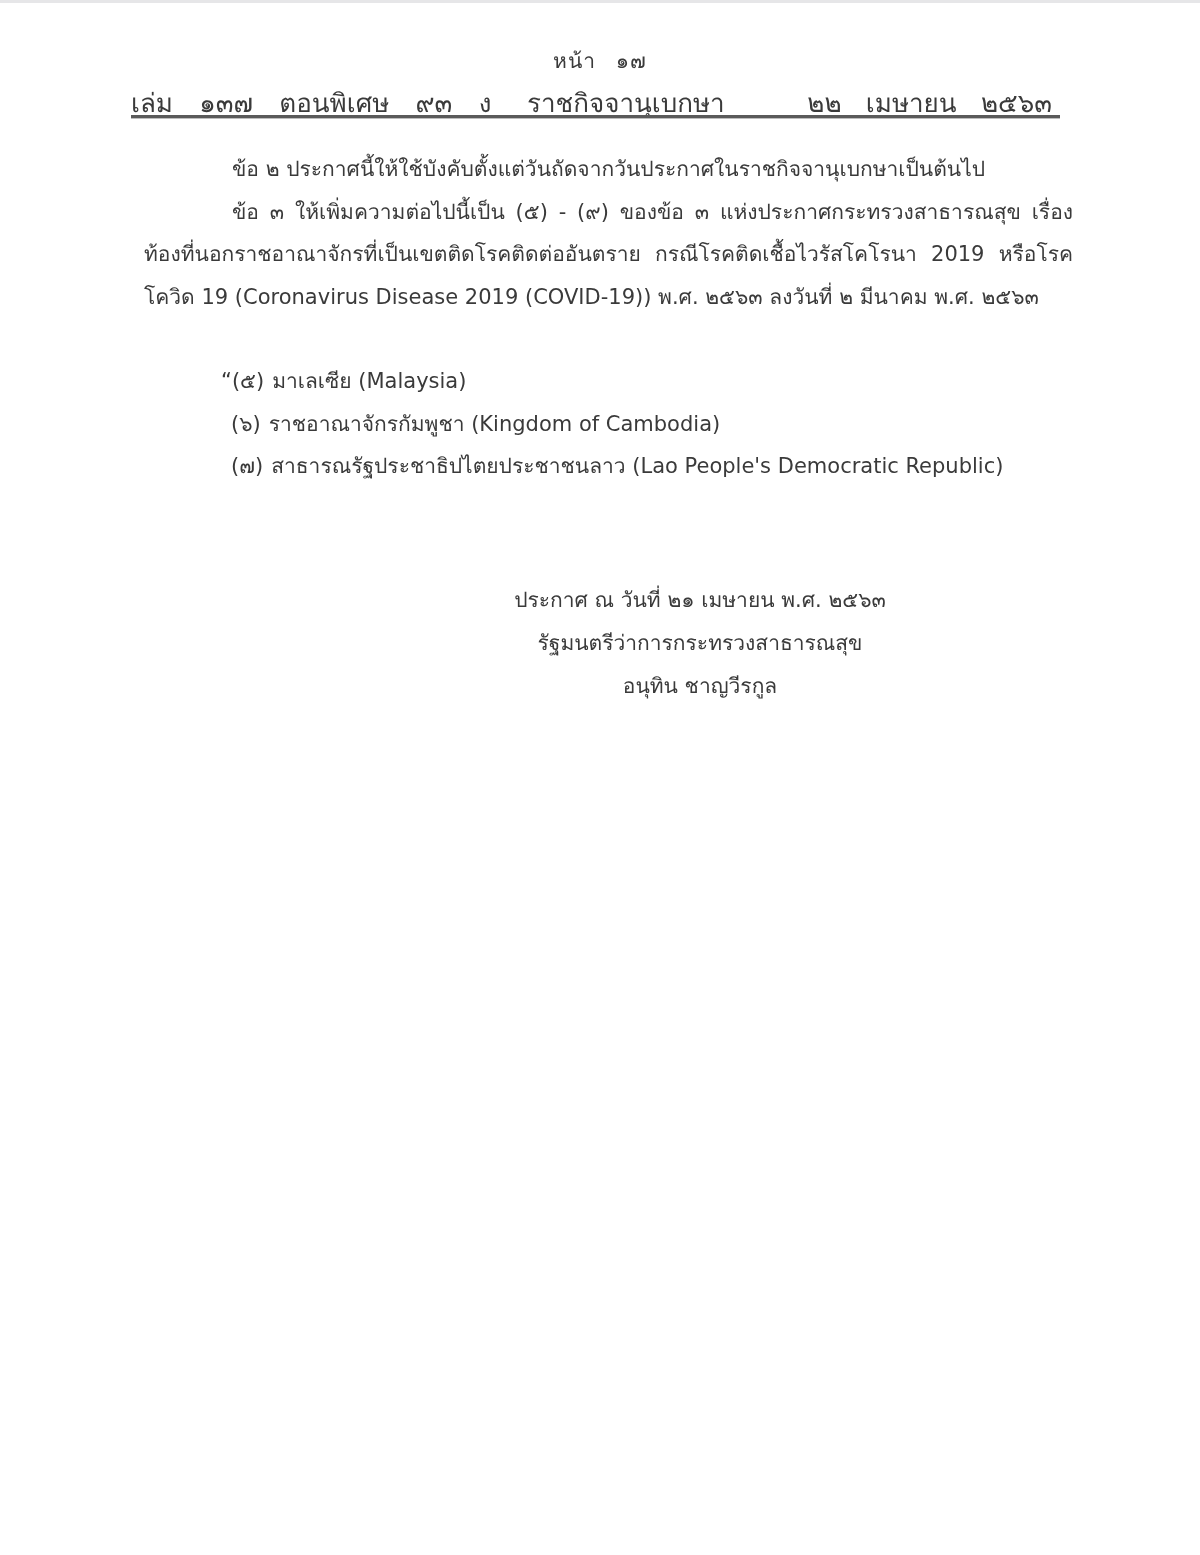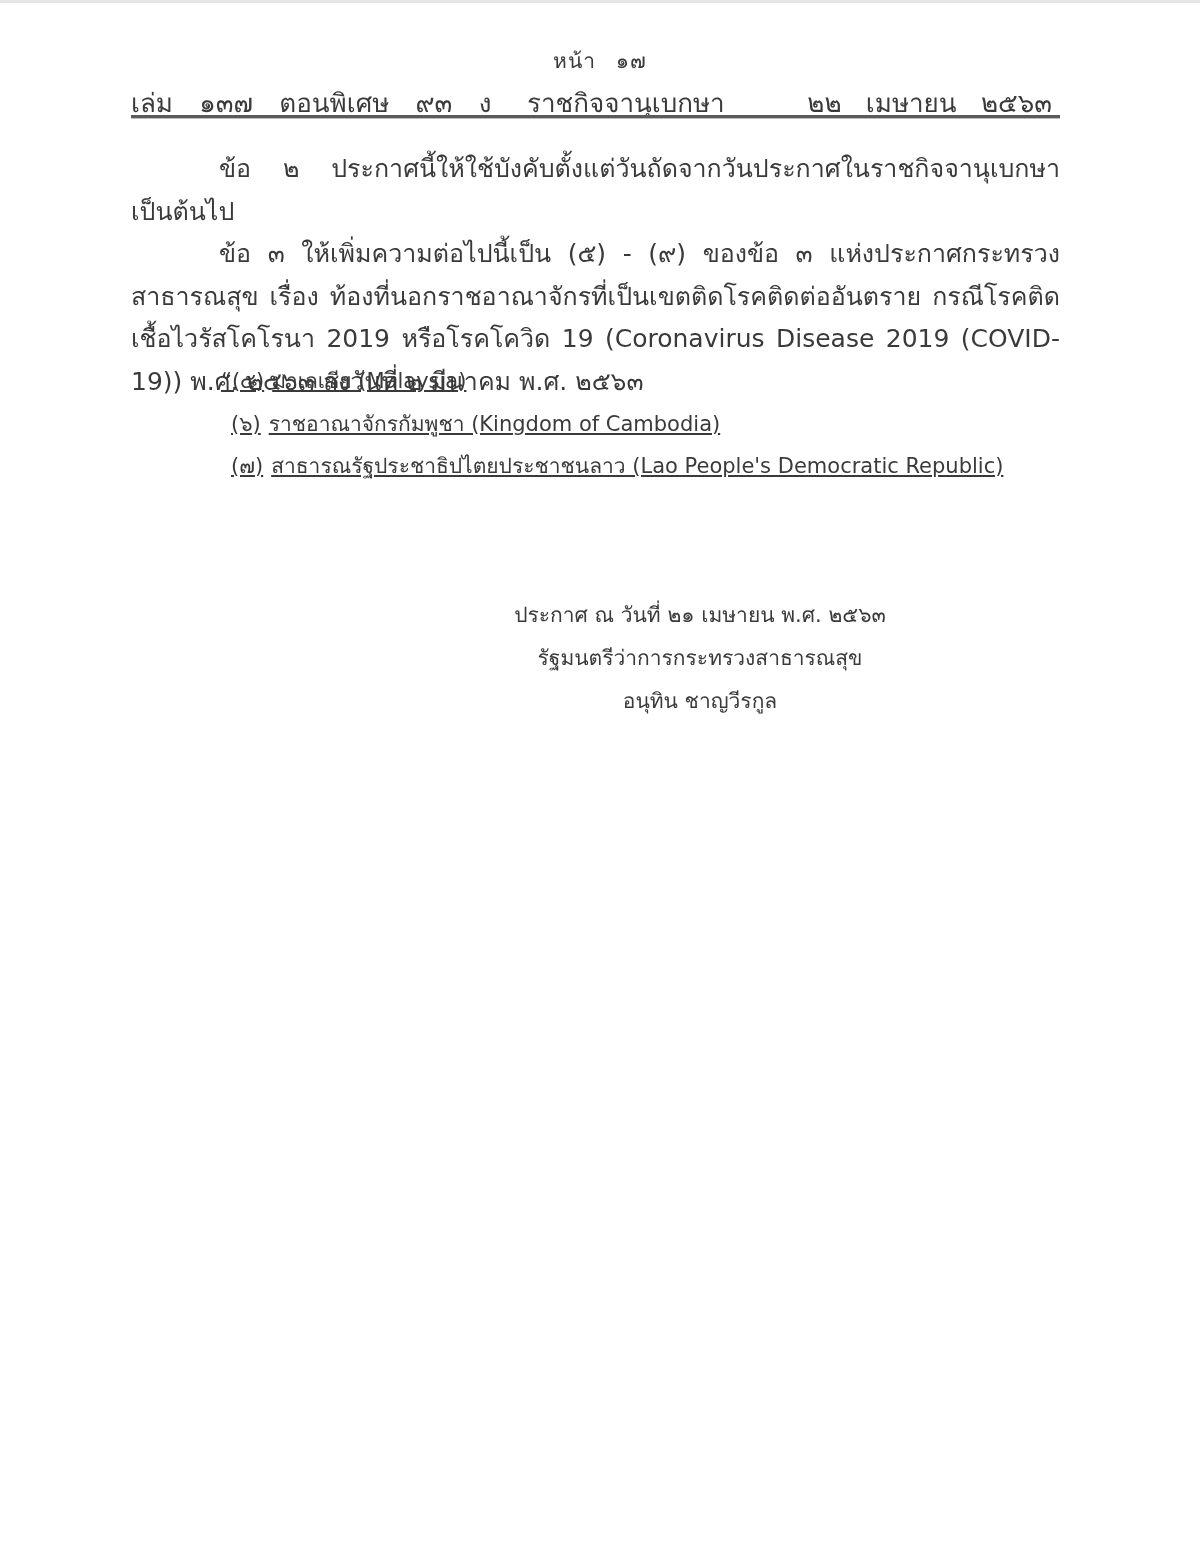--- a/index.html
+++ b/index.html
@@ -65,50 +65,49 @@
       position: absolute;
       top: 115px;
       left: 131px;
       width: 929px;
       height: 3px;
       background: #5a5a5a;
       box-shadow: 0 1px 0 #bdbdbd;
     }
     .body-text {
       position: absolute;
-      left: 131px;
+      left: 144px;
       top: 148px;
       width: 929px;
-      font-size: 25px;
+      font-size: 21px;
       line-height: 42.5px;
     }
     .para {
       margin: 0;
       text-align: justify;
       text-align-last: left;
     }
     .para.indent { text-indent: 88px; }
     .list {
       position: absolute;
       left: 221px;
       top: 360px;
       font-size: 21px;
       line-height: 42.5px;
-      text-decoration: underline;
     }
     .list-item {
       white-space: nowrap;
       padding-left: 10px;
     }
     .list-item.first { padding-left: 0; }
     .list-item .num { margin-right: 8px; }
     .signature {
       position: absolute;
       left: 460px;
-      top: 594px;
+      top: 579px;
       width: 480px;
       text-align: center;
       font-size: 21px;
       line-height: 43px;
     }
     .signature .line { white-space: nowrap; }
   </style>
 </head>
 <body>
 

